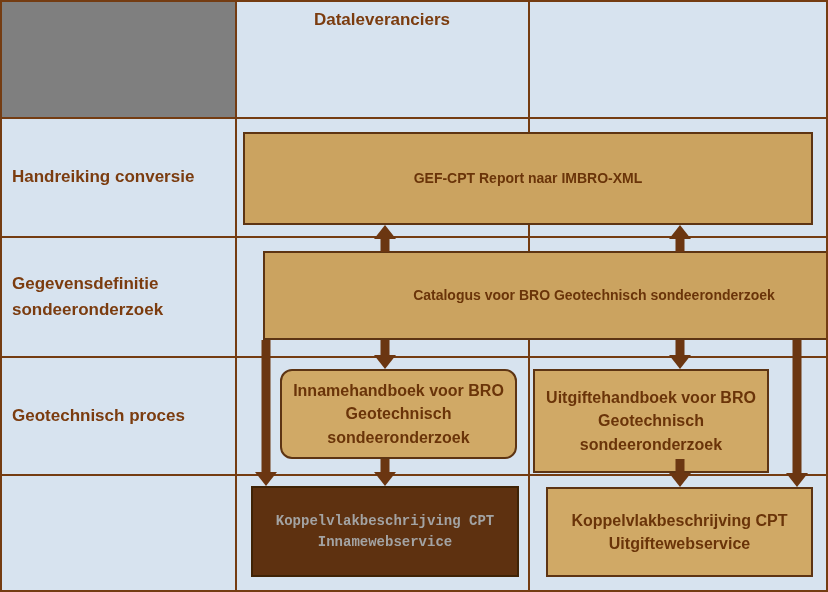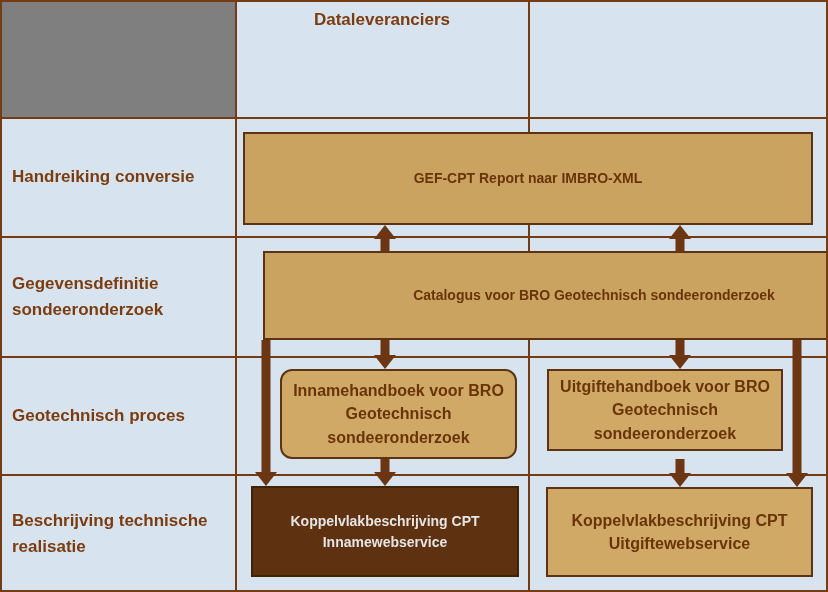--- a/index.html
+++ b/index.html
@@ -54,26 +54,26 @@
   .box{
     position:absolute;box-sizing:border-box;
     border:2px solid #5d3413;
     background:#cba360;
     display:flex;align-items:center;justify-content:center;
     text-align:center;color:#6a3409;font-size:14px;line-height:1.45;
     z-index:4;
   }
   .box.light{background:#d0a966;font-size:16px;}
   .box.dark{
-    background:#5e3110;border-color:#3f2306;color:#e5e5e5;
+    background:#5e3110;border-color:#3f2306;color:#a3a3a3;font-family:Liberation Mono, monospace;
   }
   .box-gef{left:243px;top:132px;width:570px;height:93px;}
   .box-catalogus{left:263px;top:251px;width:662px;height:89px;}
   .box-innamehandboek{left:280px;top:369px;width:237px;height:90px;padding:0 10px;border-radius:12px;}
-  .box-uitgiftehandboek{left:547px;top:369px;width:236px;height:82px;padding:0 10px;}
+  .box-uitgiftehandboek{left:533px;top:369px;width:236px;height:104px;padding:0 10px;}
   .box-koppelvlak-inname{left:251px;top:486px;width:268px;height:91px;padding:0 8px;}
   .box-koppelvlak-uitgifte{left:546px;top:487px;width:267px;height:90px;padding:0 16px;}
 
   .arrow{position:absolute;z-index:5;}
   .arrow .shaft{
     position:absolute;left:50%;transform:translateX(-50%);
     width:9px;background:#6b3611;
   }
   .arrow .head{
     position:absolute;left:50%;transform:translateX(-50%);
@@ -107,21 +107,20 @@
   <div class="gridline h1"></div>
   <div class="gridline h2"></div>
   <div class="gridline h3"></div>
   <div class="gridline h4"></div>
 
   <div class="col-header c1">Dataleveranciers</div>
 
   <div class="row-label r1">Handreiking conversie</div>
   <div class="row-label r2">Gegevensdefinitie sondeeronderzoek</div>
   <div class="row-label r3">Geotechnisch proces</div>
-  <div class="row-label r4">Beschrijving technische realisatie</div>
 
   <div class="box box-gef">GEF-CPT Report naar IMBRO-XML</div>
   <div class="box box-catalogus">Catalogus voor BRO Geotechnisch sondeeronderzoek</div>
   <div class="box light box-innamehandboek">Innamehandboek voor BRO Geotechnisch sondeeronderzoek</div>
   <div class="box light box-uitgiftehandboek">Uitgiftehandboek voor BRO Geotechnisch sondeeronderzoek</div>
   <div class="box dark box-koppelvlak-inname">Koppelvlakbeschrijving CPT Innamewebservice</div>
   <div class="box light box-koppelvlak-uitgifte">Koppelvlakbeschrijving CPT Uitgiftewebservice</div>
 
   <div class="arrow up ar-a1">
     <div class="shaft"></div>

